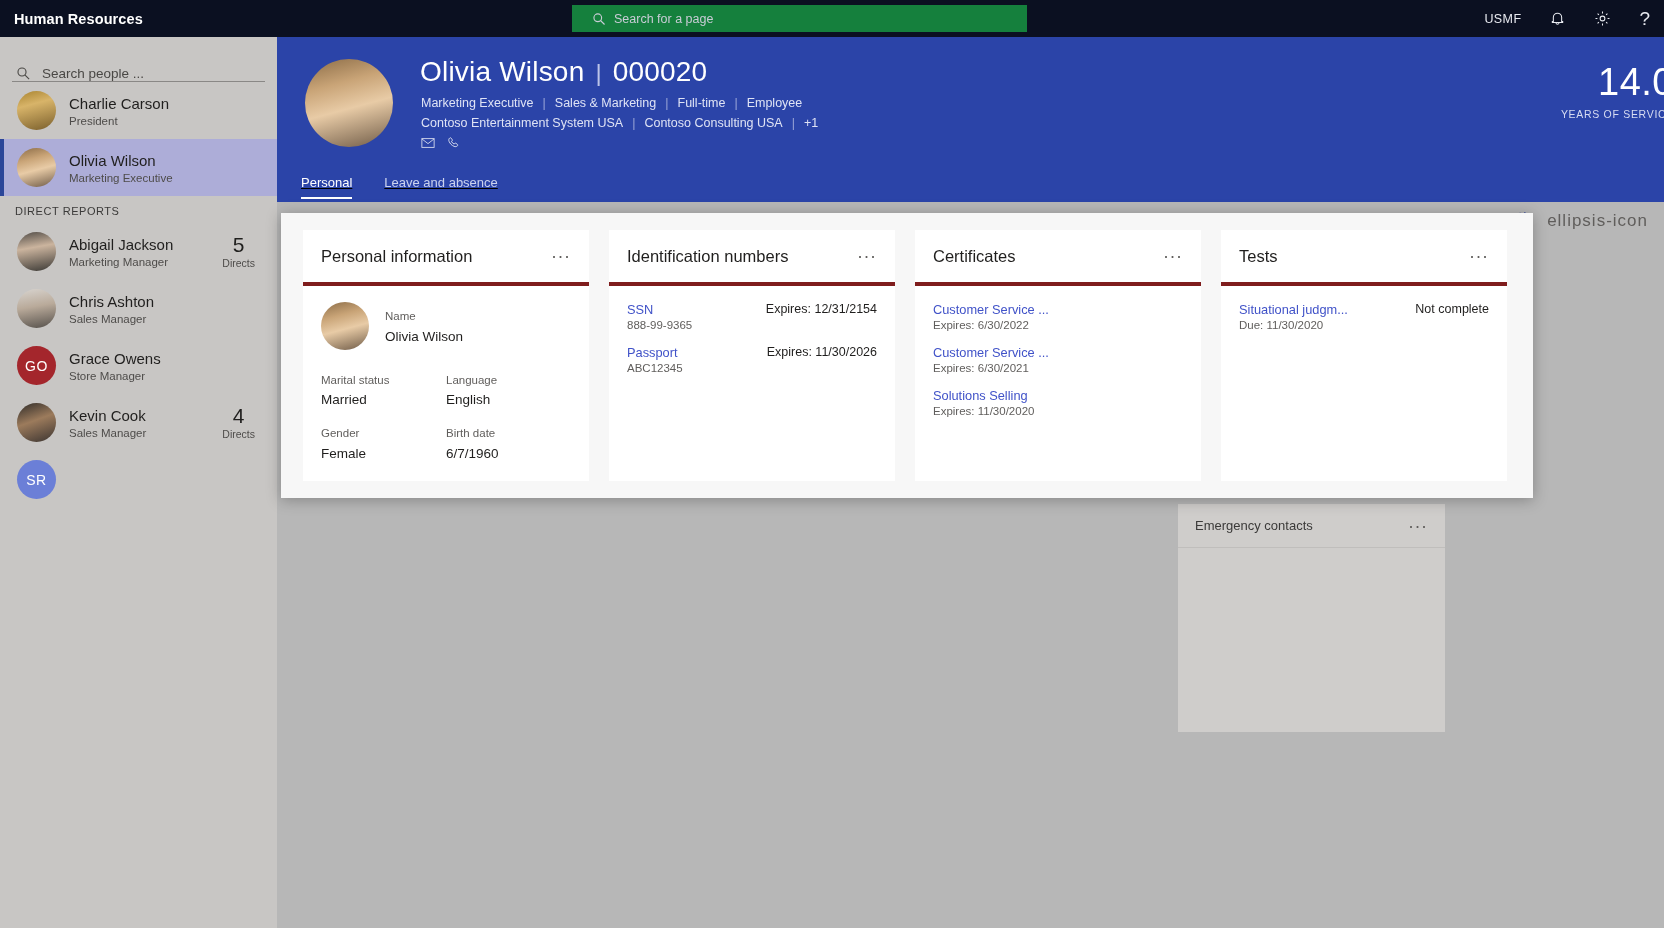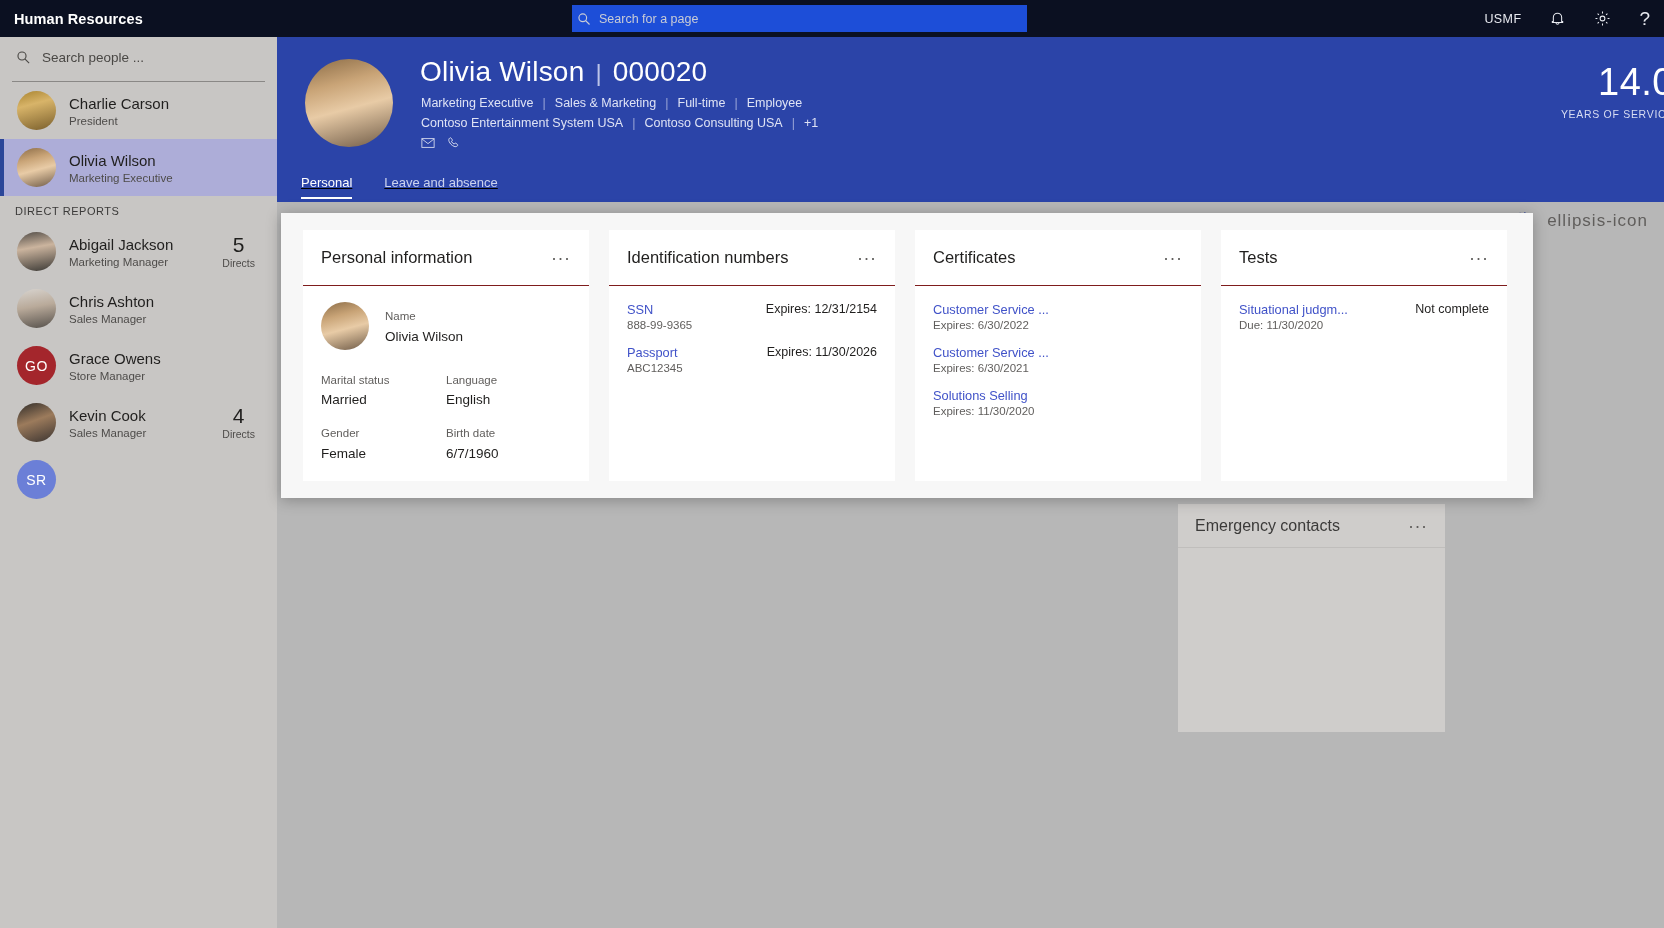--- a/index.html
+++ b/index.html
@@ -19,23 +19,23 @@
     display: flex; align-items: center;
     z-index: 60;
   }
   .topnav-title {
     color: #ffffff; font-size: 14.5px; font-weight: 600;
     margin-left: 14px; letter-spacing: .1px;
   }
   .topnav-search {
     position: absolute; left: 572px; top: 5px;
     width: 455px; height: 27px;
-    background: #1d4ed8;
+    background: #15803d;
     display: flex; align-items: center;
-    padding-left: 5px;
+    padding-left: 20px;
     cursor: text;
   }
   .topnav-search .sicon { width: 14px; height: 14px; margin-right: 8px; flex: none; }
   .topnav-search .stext { color: #c9ccd6; font-size: 12.5px; }
   .topnav-right {
     position: absolute; right: 14px; top: 0; height: 37px;
     display: flex; align-items: center; gap: 28px;
   }
   .topnav-right .company { color: #e8eaf0; font-size: 12.5px; letter-spacing: .4px; }
   .topnav-right .ticon { width: 17px; height: 17px; display:block; cursor: pointer; }
@@ -43,21 +43,21 @@
 
   
   .leftpanel {
     position: absolute; top: 37px; left: 0;
     width: 277px; height: 891px;
     background: #c8c6c4;
     z-index: 30;
   }
   .people-search {
     margin: 13px 12px 0 12px; height: 32px;
-    display: flex; align-items: flex-start;
+    display: flex; align-items: flex-end;
     border-bottom: 1px solid #8a8886;
     cursor: text;
   }
   .people-search .sicon { width: 15px; height: 15px; margin: 0 11px 0 4px; flex:none;}
   .people-search .stext { color: #4a4845; font-size: 13.5px; }
 
   .person-row {
     position: relative;
     height: 57px; display: flex; align-items: center;
     padding-left: 17px; cursor: pointer;
@@ -147,21 +147,21 @@
   .emg-card {
     position: absolute; left: 901px; top: 302px;
     width: 267px; height: 228px;
     background: #cfcdcb;
   }
   .emg-head {
     height: 44px; display: flex; align-items: center;
     justify-content: space-between; padding: 0 17px;
     border-bottom: 1px solid #c0bebc;
   }
-  .emg-title { font-size: 16px; color: #3b3a39; }
+  .emg-title { font-size: 13px; color: #3b3a39; }
   .emg-body {
     height: 184px; display: flex; flex-direction: column;
     align-items: center; justify-content: center;
   }
   .cloud-circle {
     width: 68px; height: 68px; border-radius: 50%;
     border: 1.5px solid #a9a7a5;
     display: flex; align-items: center; justify-content: center;
     margin-bottom: 22px;
   }
@@ -182,21 +182,21 @@
   }
   .card {
     background: #ffffff;
     width: 286px; height: 251px;
     display: flex; flex-direction: column;
   }
   .card-head {
     height: 56px; flex: none;
     display: flex; align-items: center; justify-content: space-between;
     padding: 0 18px;
-    border-bottom: 1px solid #7f1d1d;
+    border-bottom: 4px solid #7f1d1d;
   }
   .card-title { font-size: 16.5px; color: #201f1e; font-weight: 400; }
   .dots {
     color: #605e5c; font-size: 18px; letter-spacing: 1.5px;
     cursor: pointer; line-height: 1; padding-bottom: 8px;
   }
   .card-body { flex: 1; padding: 16px 18px; overflow: hidden; }
 
   
   .pi-name-row { display: flex; align-items: center; margin-bottom: 22px; }

